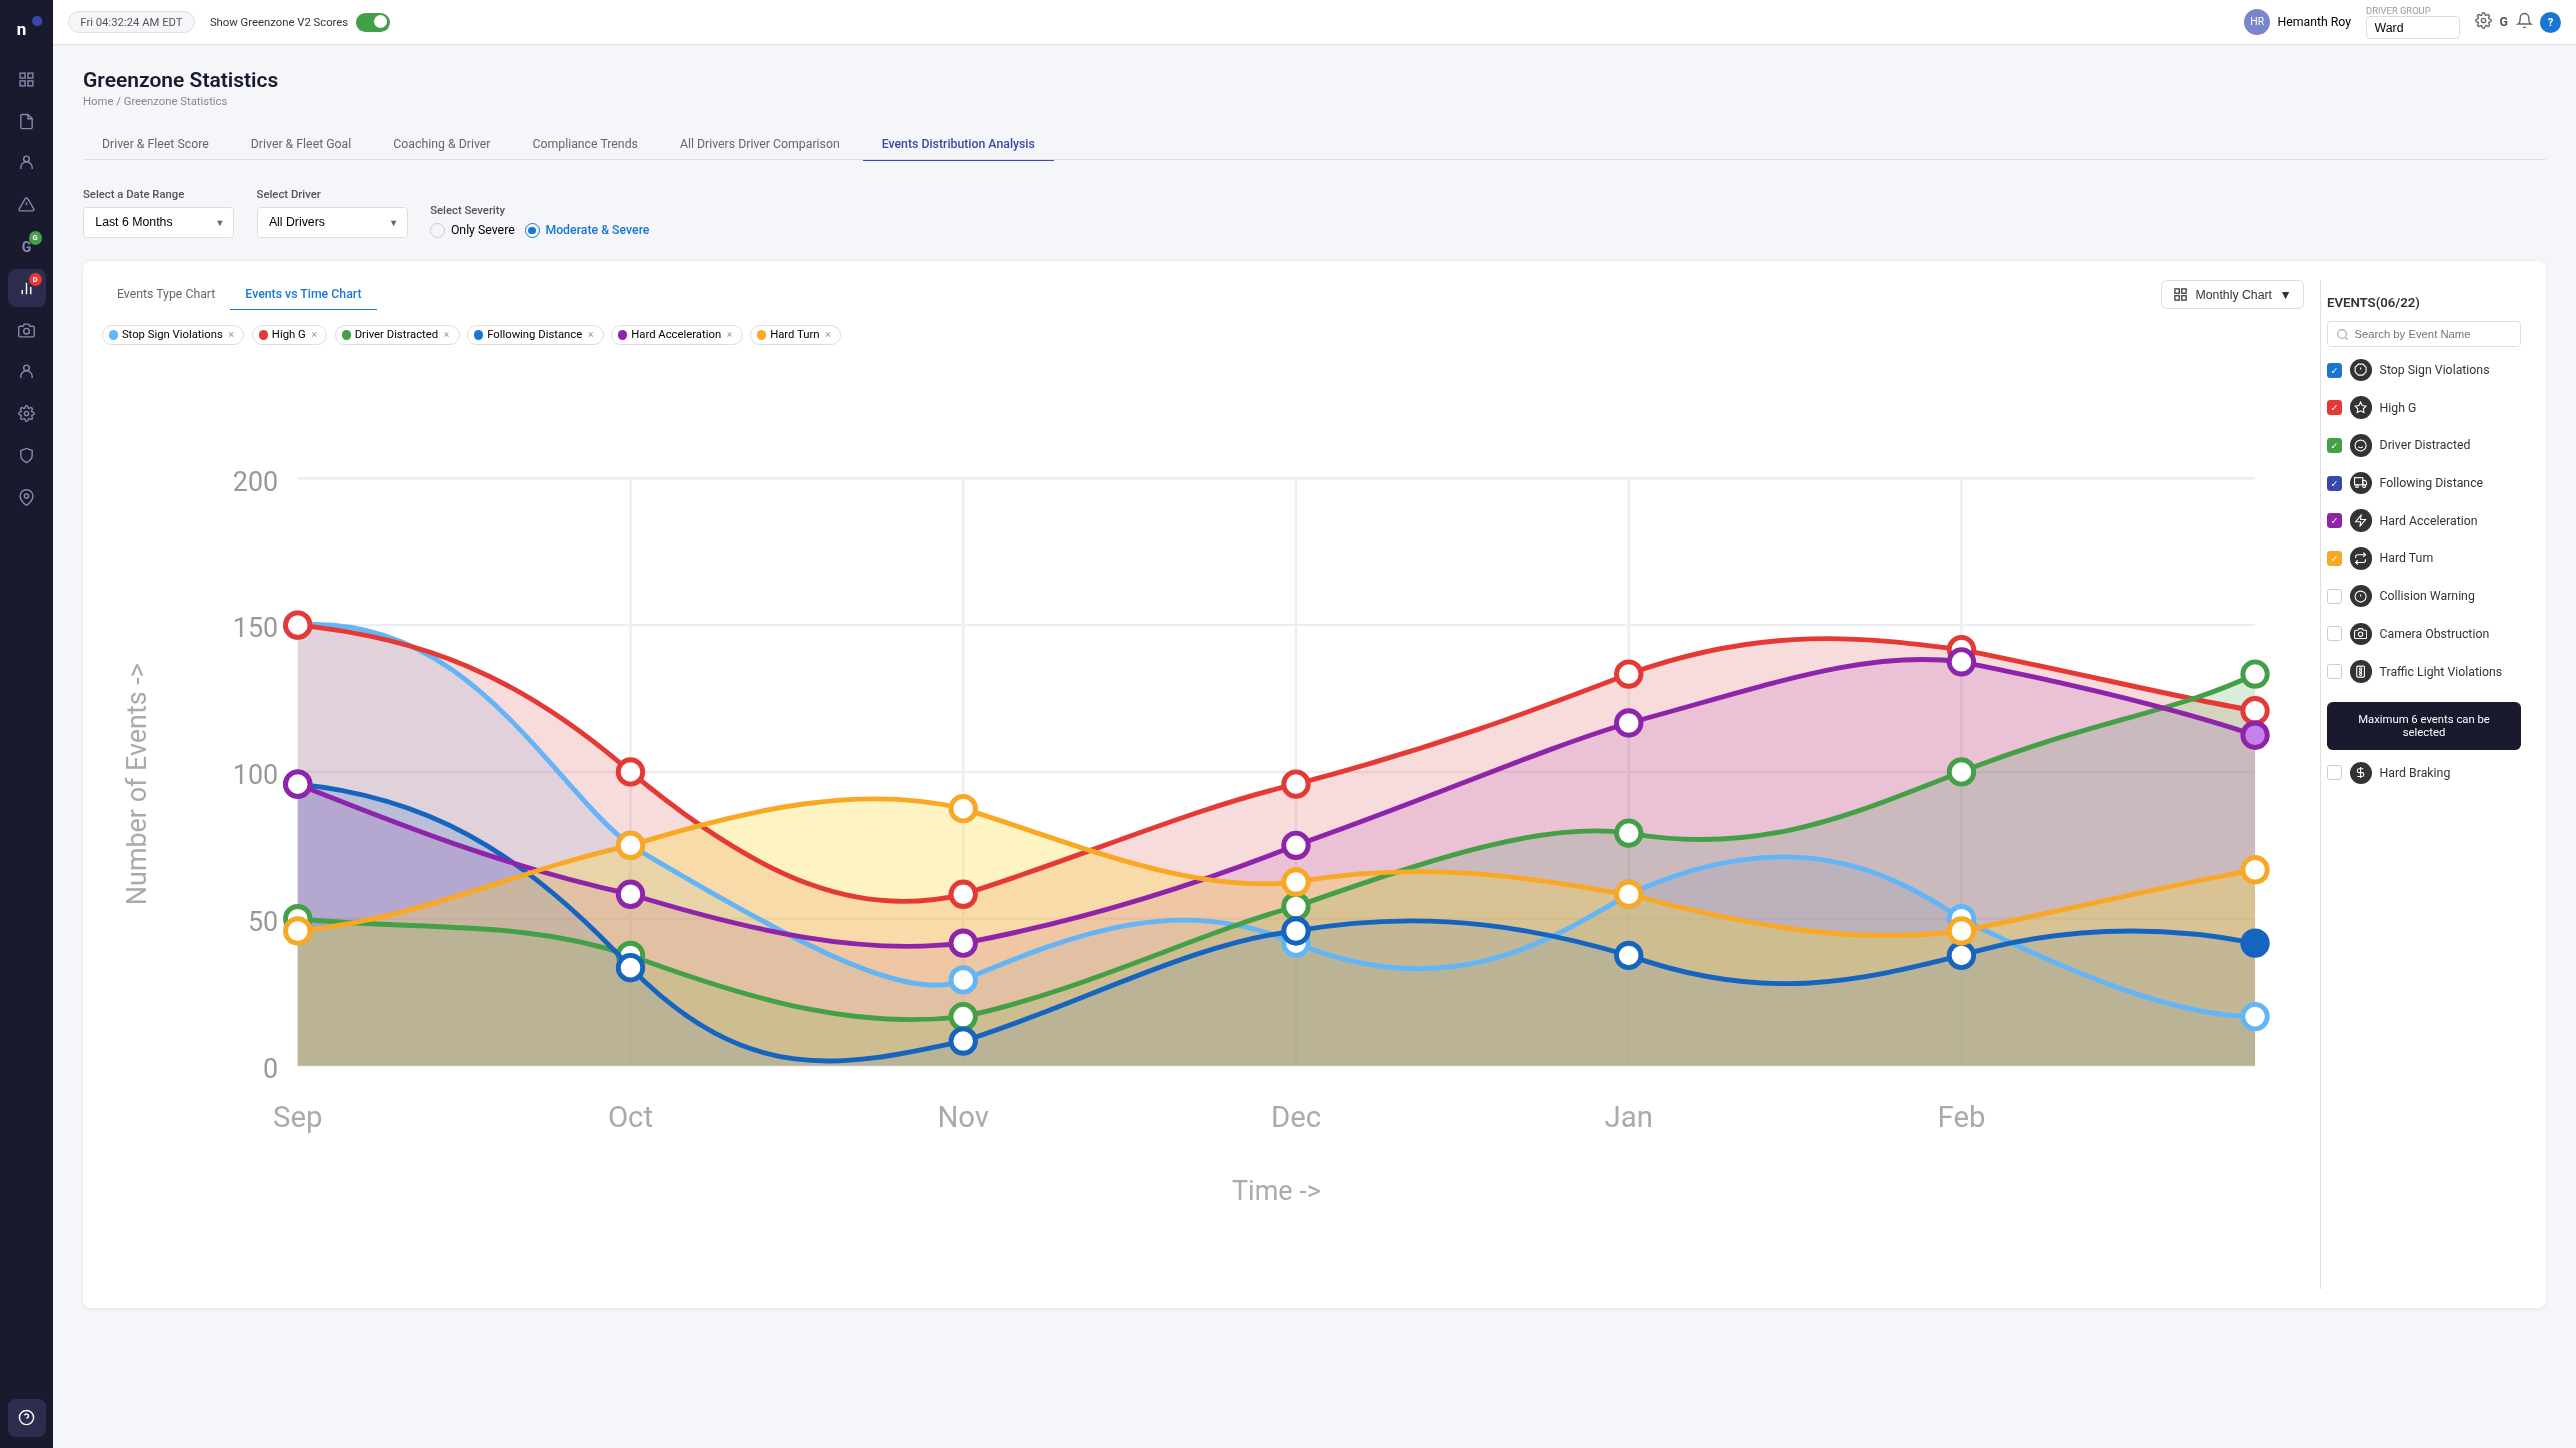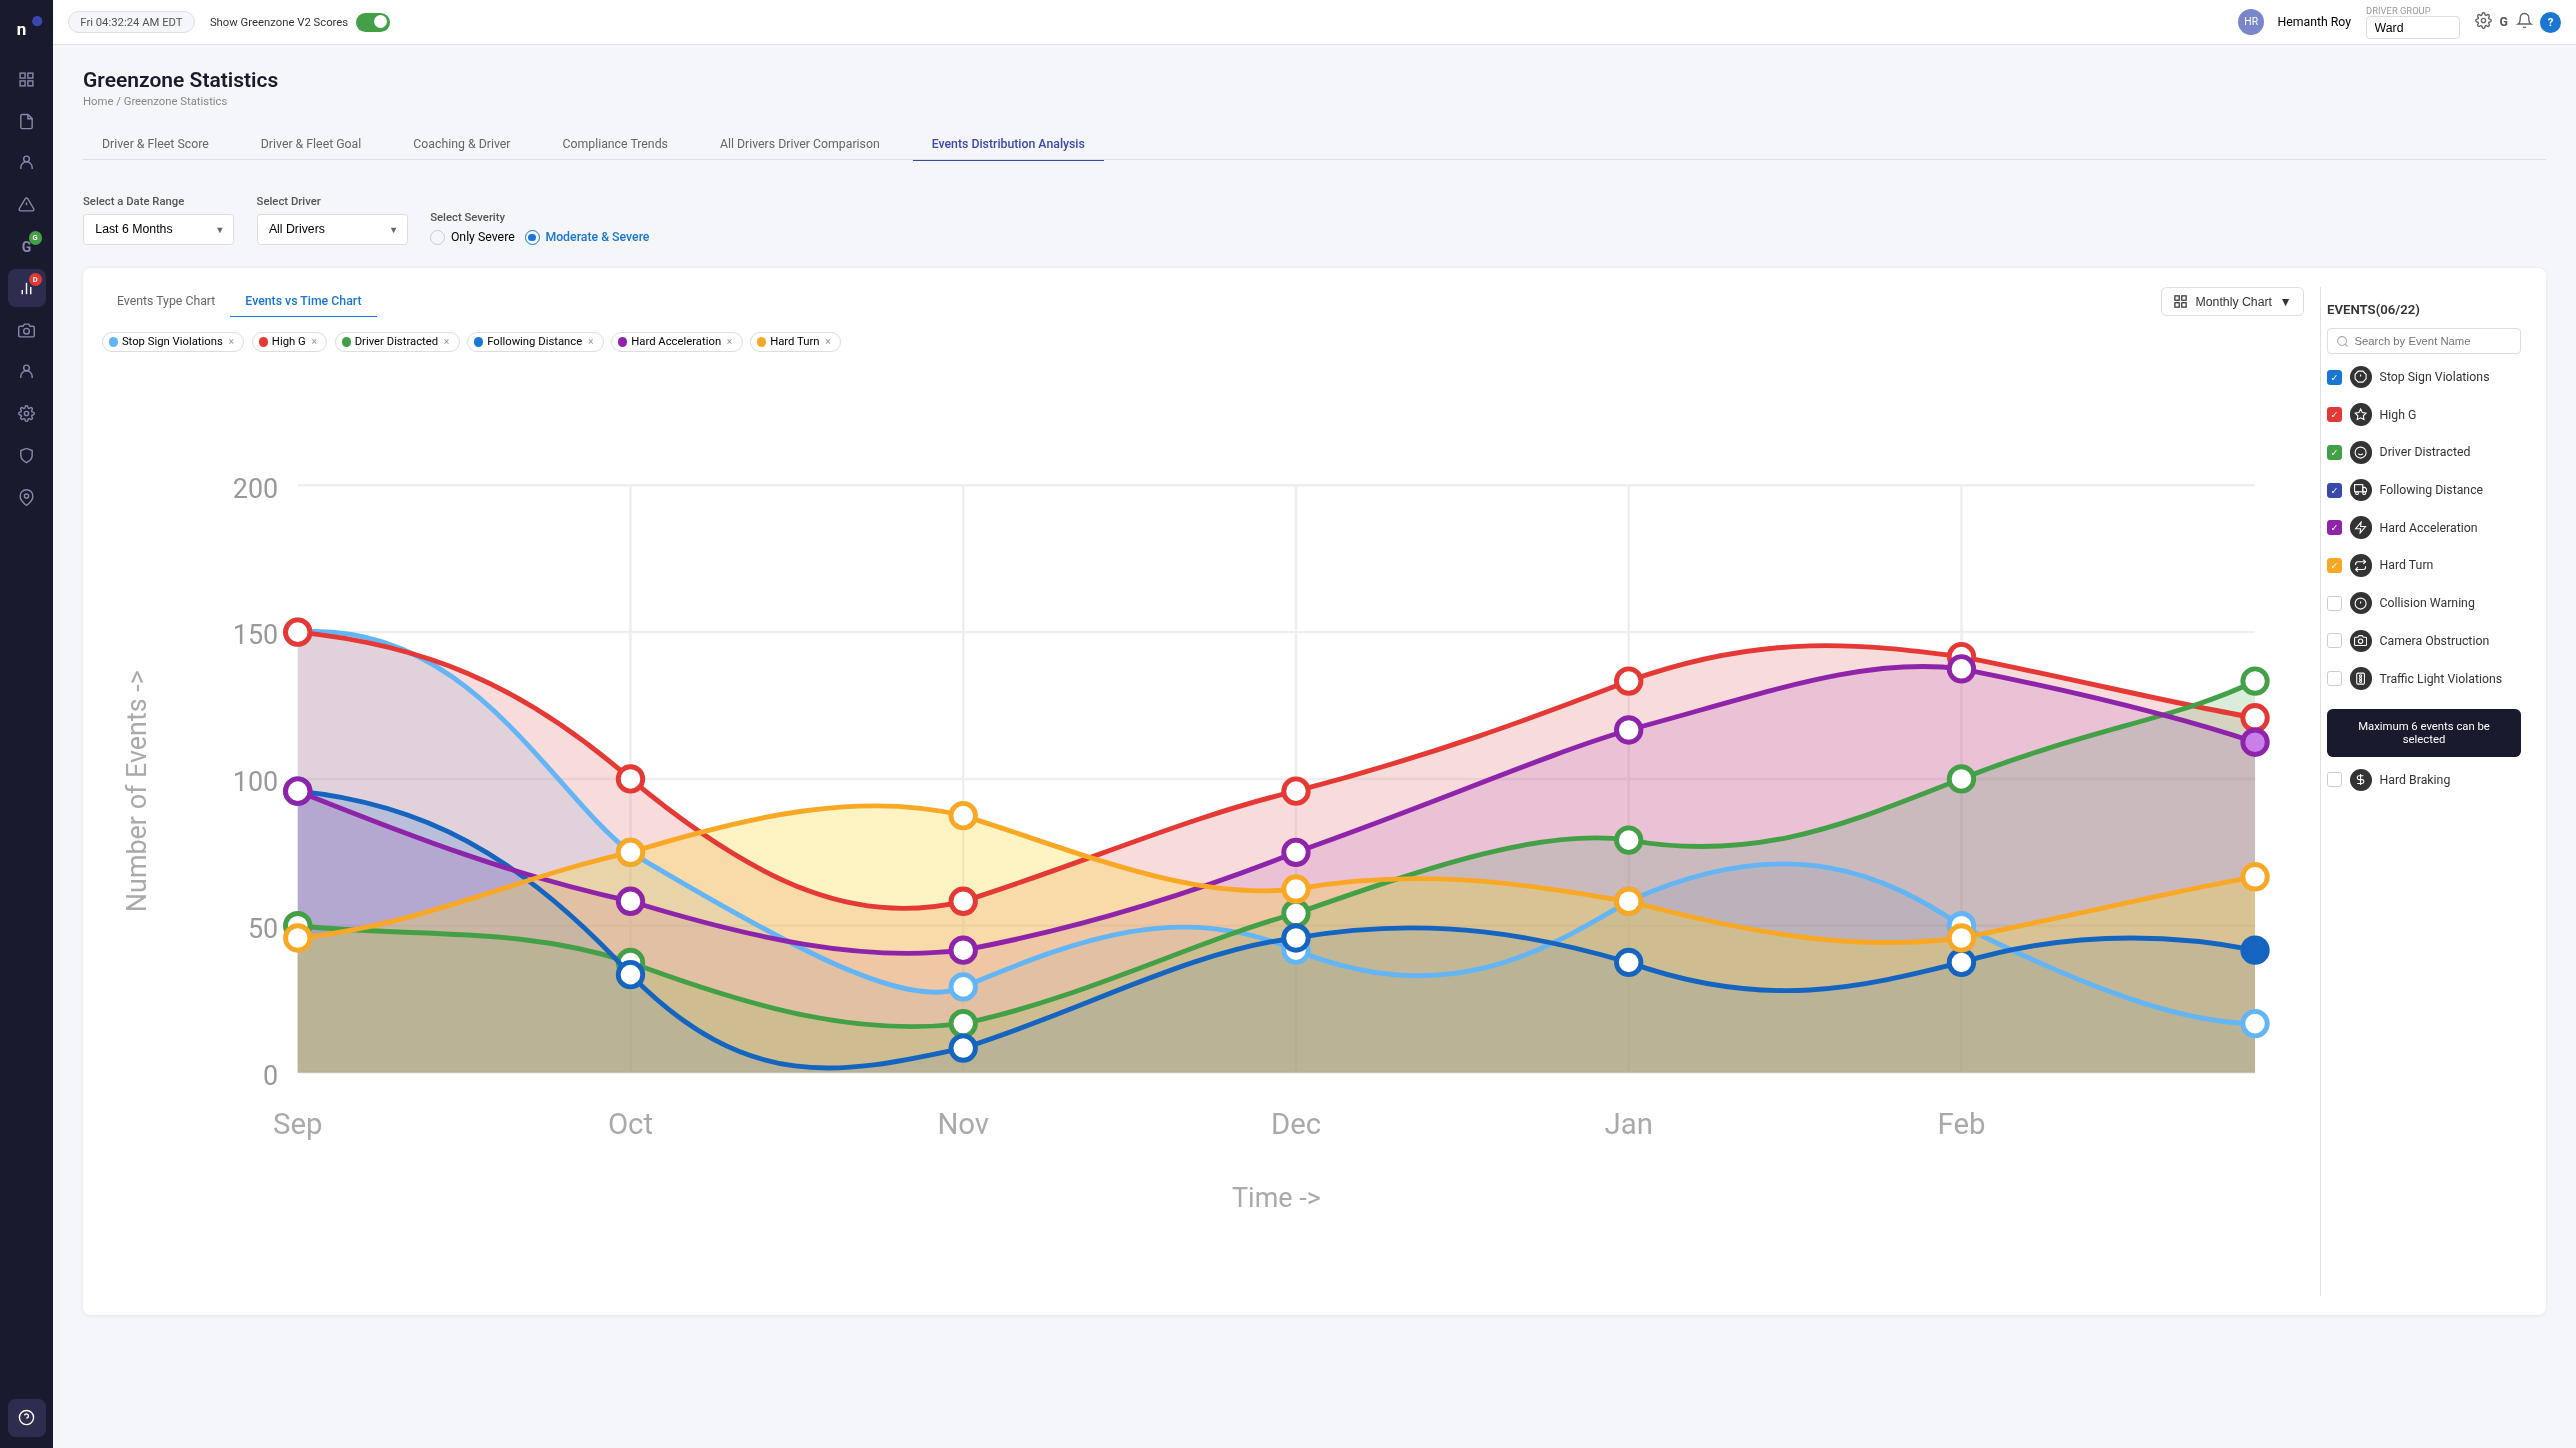--- a/index.html
+++ b/index.html
@@ -106,21 +106,21 @@
       top: 2.8px;
       width: 13.2px;
       height: 13.2px;
       border-radius: 50%;
       background: white;
     }
     .topbar-spacer { flex: 1; }
     .topbar-user {
       display: flex;
       align-items: center;
-      gap: 13px;
+      gap: 7px;
       font-size: 12.3px;
     }
     .avatar {
       width: 26.4px;
       height: 26.4px;
       background: #7986cb;
       border-radius: 50%;
       display: flex;
       align-items: center;
       justify-content: center;
@@ -170,23 +170,23 @@
     .breadcrumb {
       font-size: 11.3px;
       color: #888;
       margin-bottom: 19px;
     }
     .breadcrumb a { color: #888; text-decoration: none; }
 
     
     .tabs {
       display: flex;
-      gap: 14px;
+      gap: 4px;
       border-bottom: 1.9px solid #e0e0e0;
-      margin-bottom: 35px;
+      margin-bottom: 28px;
     }
     .tab {
       padding: 9.4px 19px;
       cursor: pointer;
       font-size: 12.3px;
       color: #666;
       border-bottom: 1.9px solid transparent;
       margin-bottom: -1.9px;
       white-space: nowrap;
     }

